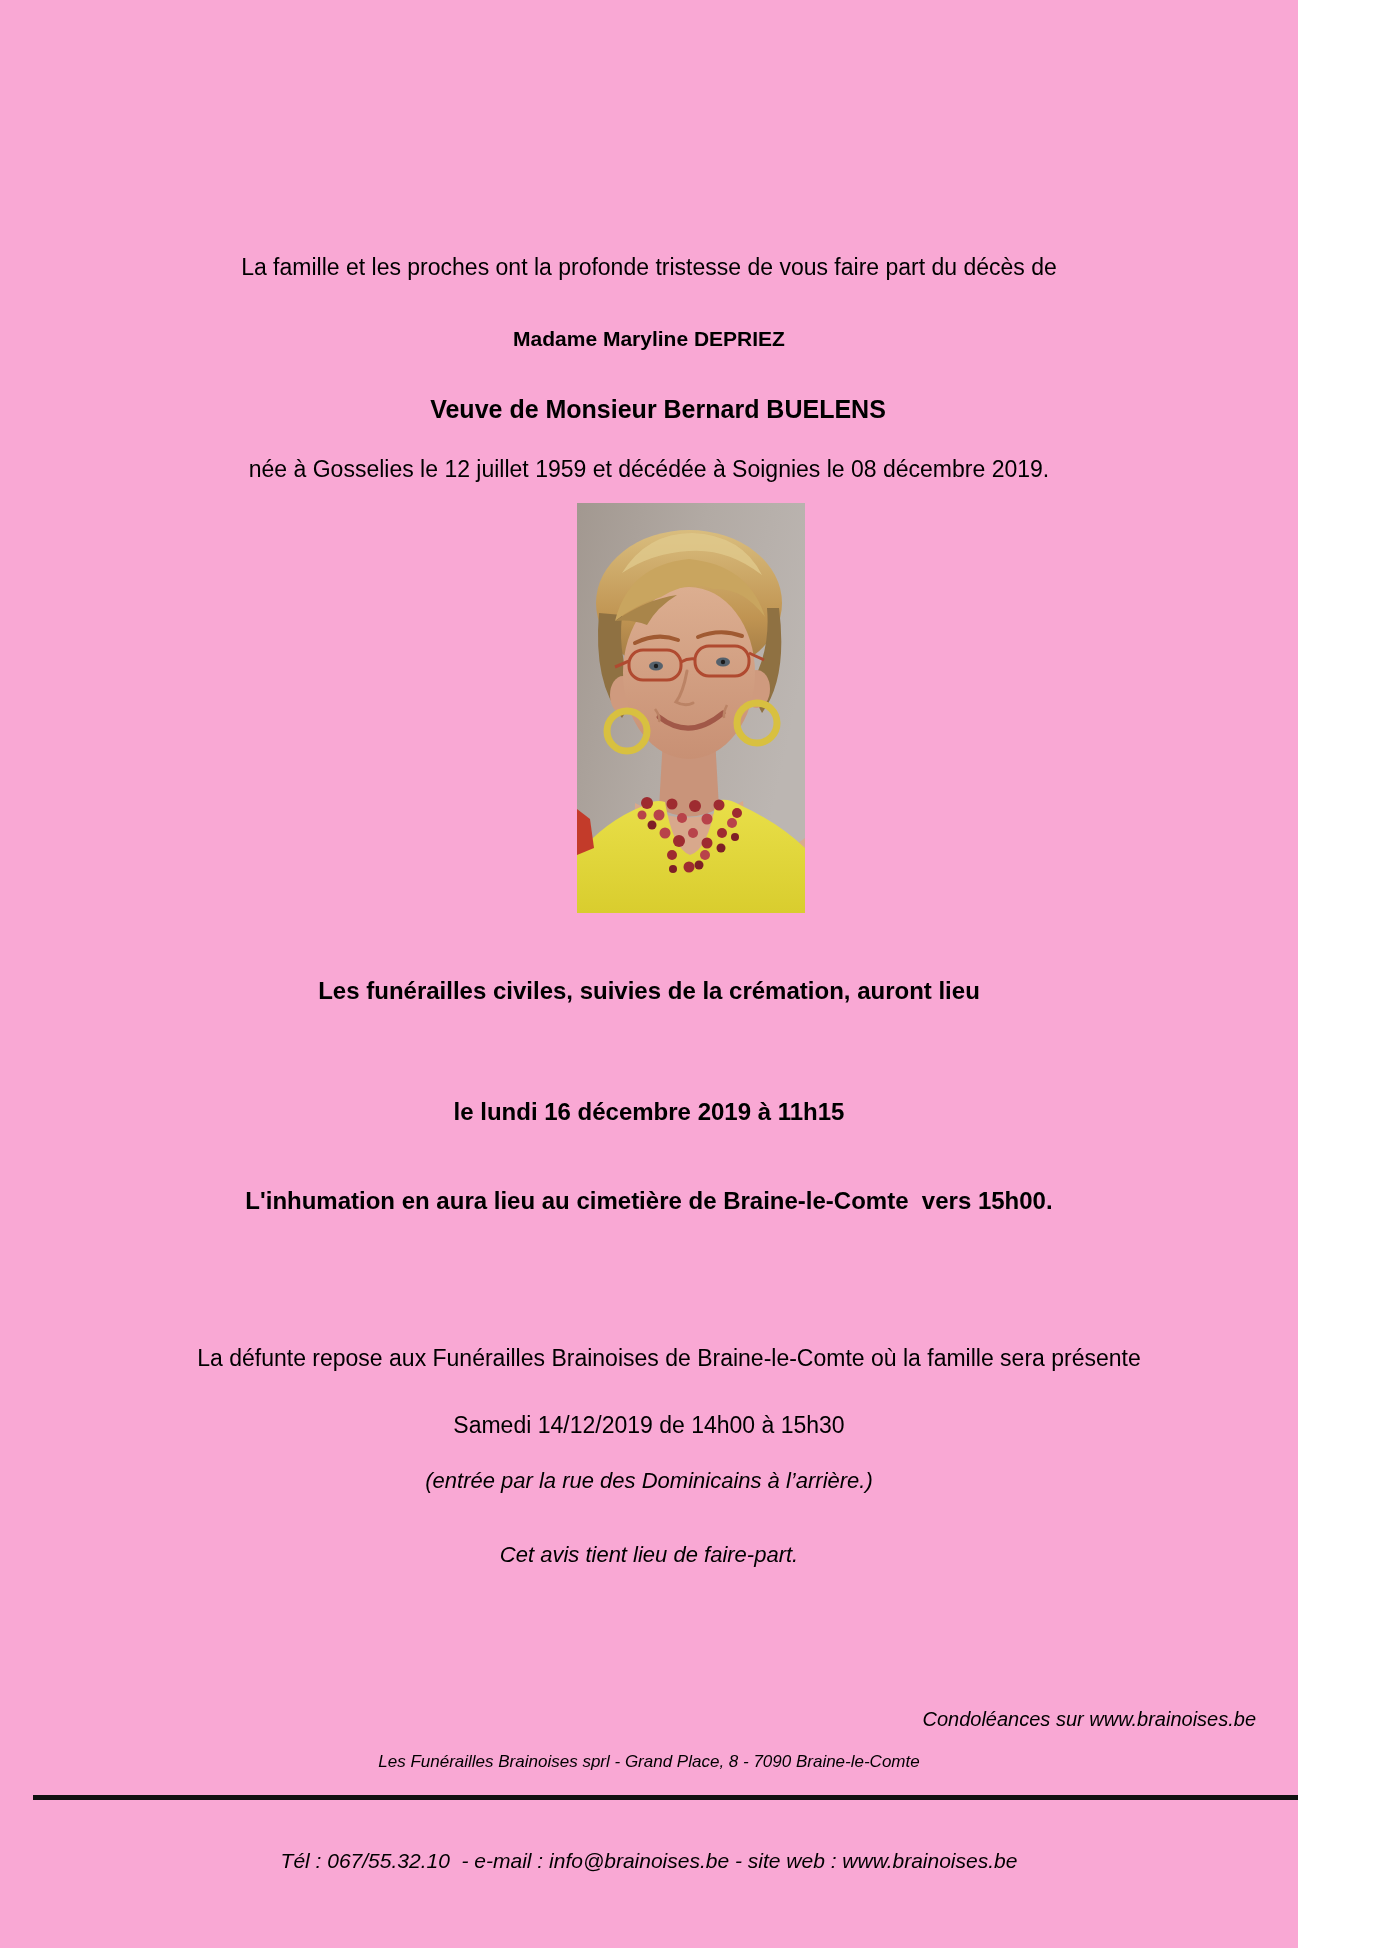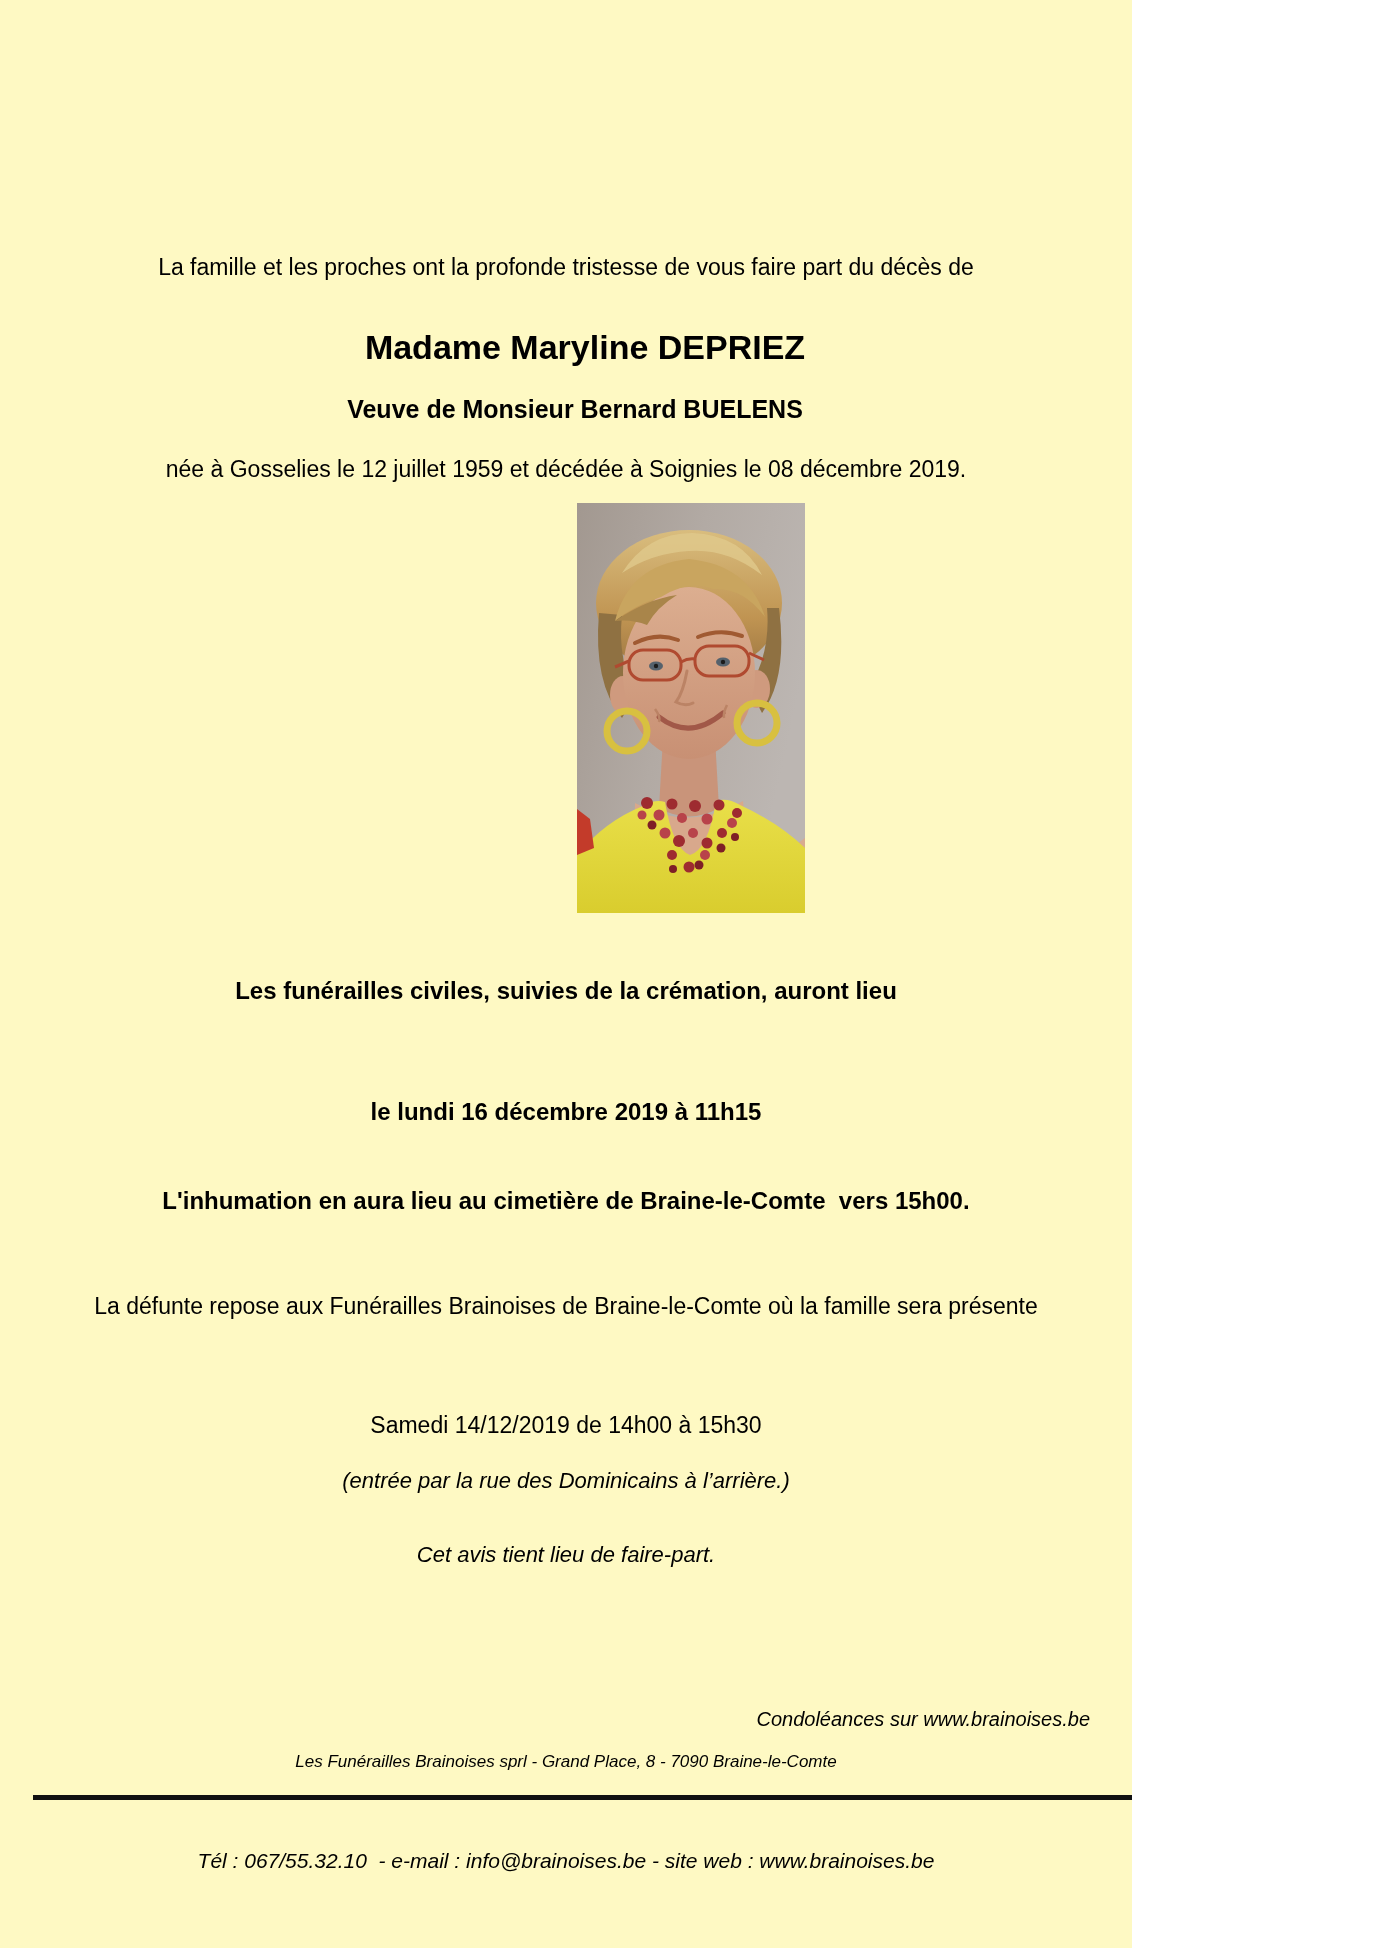--- a/index.html
+++ b/index.html
@@ -2,54 +2,54 @@
 <html lang="fr"><head>
 <meta charset="utf-8">
 <style>
   html, body {
     margin: 0;
     padding: 0;
     background: #ffffff;
   }
   .page {
     position: relative;
-    width: 1132px;
+    width: 1298px;
     height: 1948px;
-    background: #fef9c3;
+    background: #f9a8d4;
     color: #000000;
     font-family: "Liberation Sans", sans-serif;
     overflow: hidden;
   }
   .abs {
     position: absolute;
     left: 0;
     width: 100%;
     text-align: center;
     line-height: 1.25;
   }
   .pre { white-space: pre-wrap; }
 
   .intro        { top: 253px;  font-size: 23px; }
-  .name         { top: 326px;  font-size: 34px; font-weight: bold; padding-left: 19px; }
+  .name         { top: 326px;  font-size: 21px; font-weight: bold; }
   .relation     { top: 394px;  font-size: 25px; font-weight: bold; padding-left: 9px; }
   .life-dates   { top: 455px;  font-size: 23px; }
 
   .photo-frame  {
     position: absolute;
     top: 503px;
     left: 577px;
     width: 228px;
     height: 410px;
   }
   .photo-frame svg { display: block; }
 
   .ceremony     { top: 974px;  font-size: 24px; font-weight: bold; line-height: 34px; }
   .cer-datetime { top: 1097px; font-size: 24px; font-weight: bold; }
   .burial       { top: 1186px; font-size: 24px; font-weight: bold; }
-  .repose       { top: 1292px; font-size: 23px; }
+  .repose       { top: 1344px; font-size: 23px; padding-left: 20px; }
   .visitation   { top: 1411px; font-size: 23px; }
   .entrance     { top: 1467px; font-size: 22px; font-style: italic; }
   .notice       { top: 1541px; font-size: 22px; font-style: italic; }
   .condolences  {
     top: 1677px;
     font-size: 20px;
     font-style: italic;
     text-align: right;
     padding-right: 42px;
     box-sizing: border-box;

